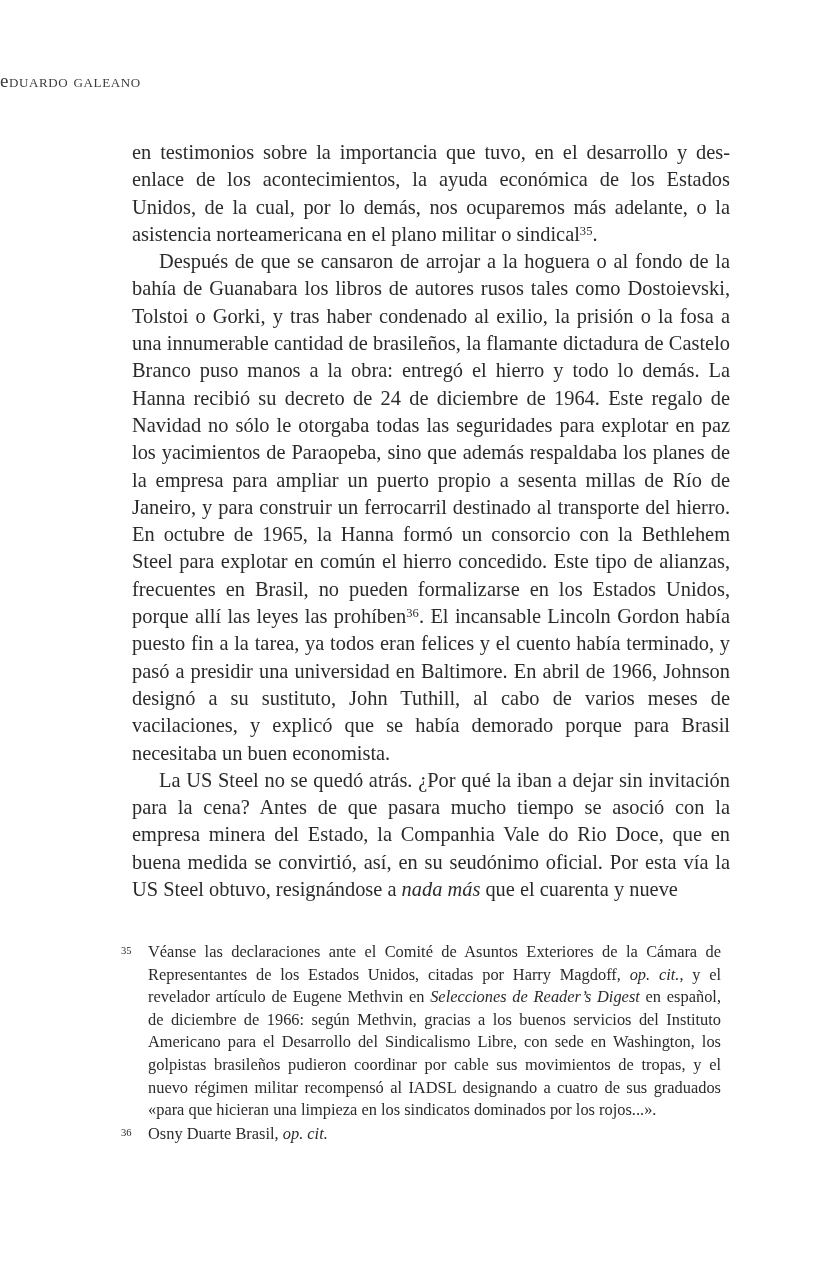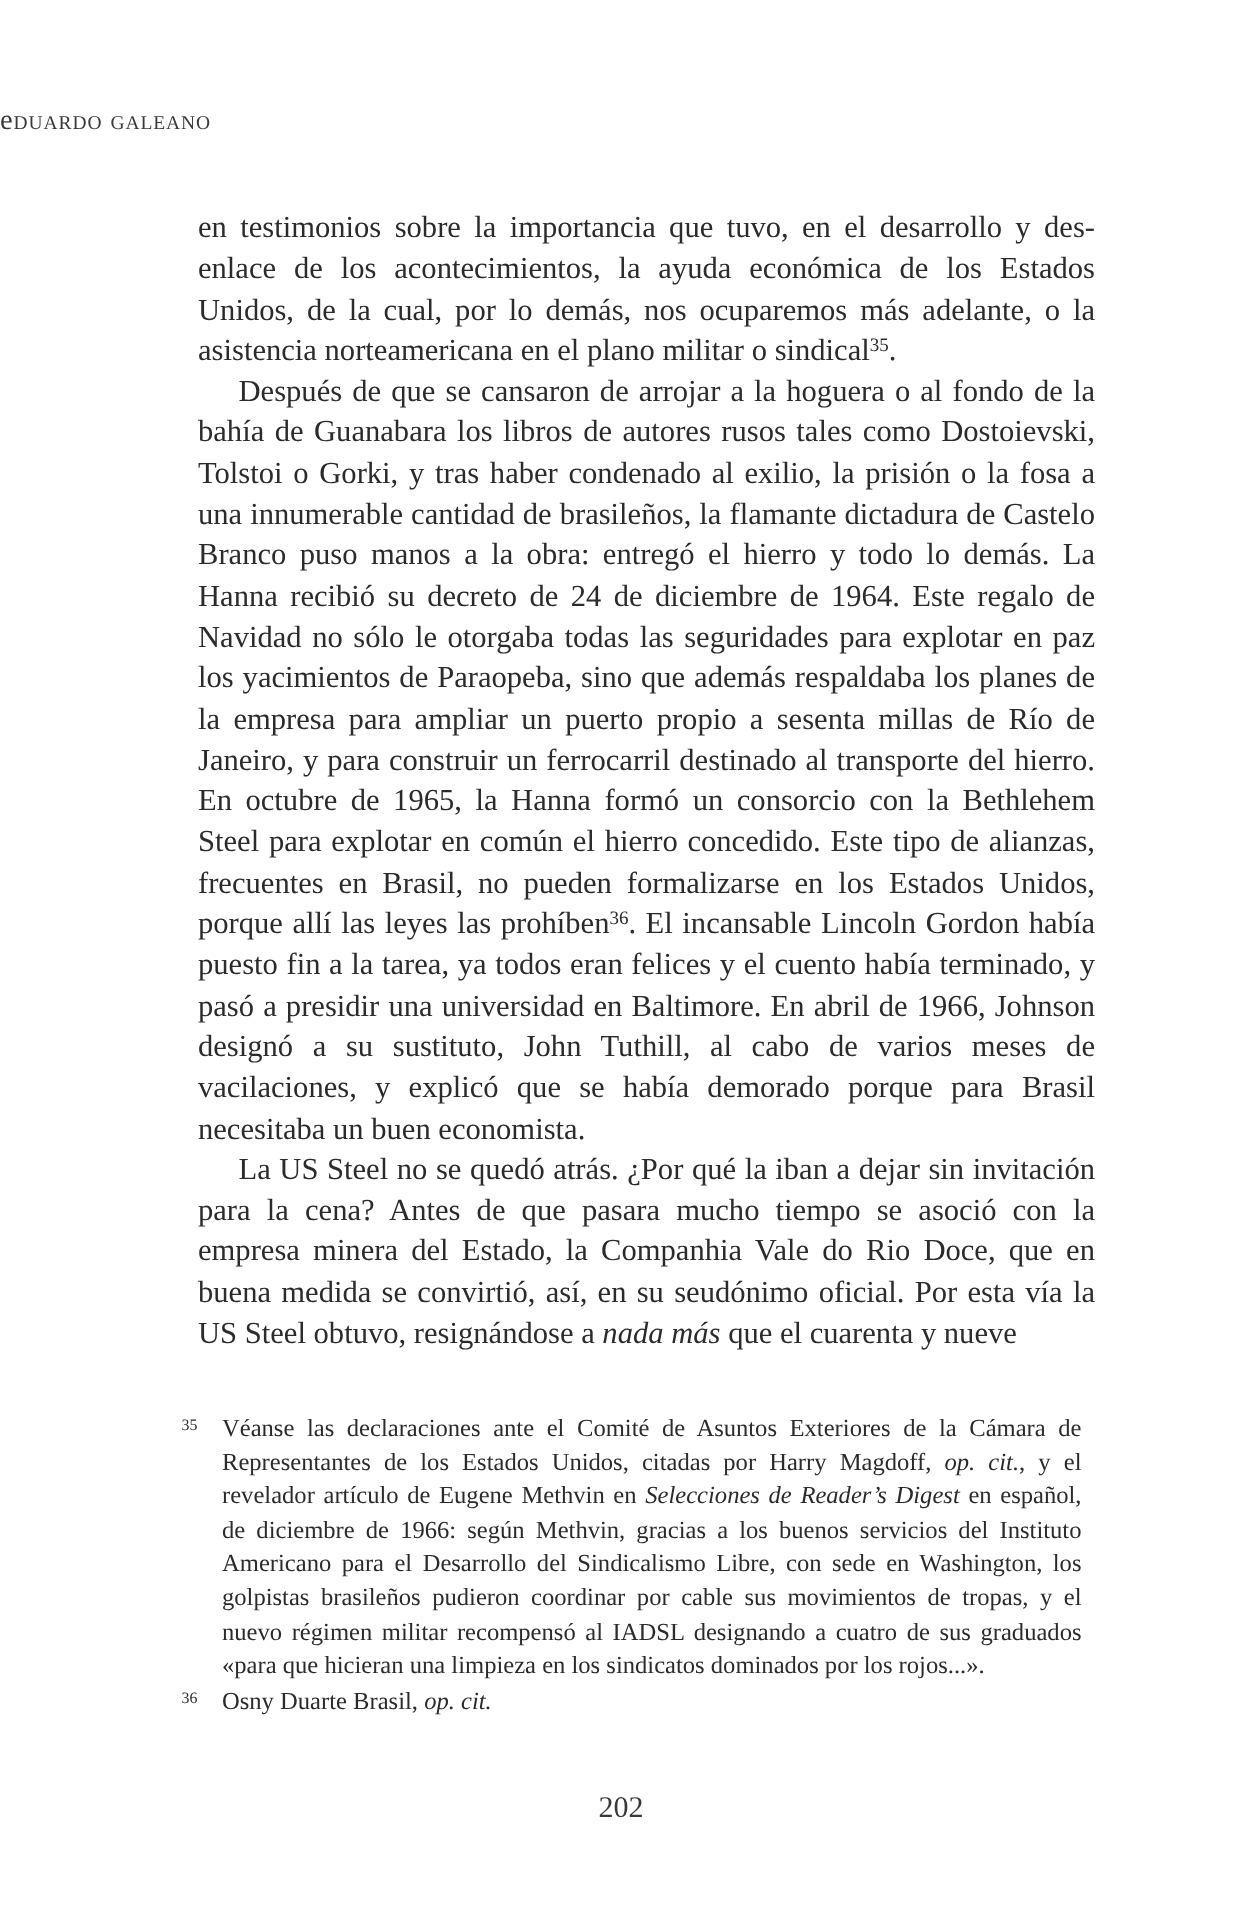--- a/index.html
+++ b/index.html
@@ -122,15 +122,14 @@
     <div class="footnote">
       <span class="fn-num">35</span>
       <span class="fn-text"><span>Véanse las declaraciones ante el Comité de Asuntos Exteriores de la Cámara de Representantes de los Estados Unidos, citadas por Harry Magdoff, </span><i>op. cit.</i><span>, y el revelador artículo de Eugene Methvin en </span><i>Selecciones de Reader’s Digest</i><span> en español, de diciembre de 1966: según Methvin, gracias a los buenos servicios del Instituto Americano para el Desarrollo del Sindicalismo Libre, con sede en Washington, los golpistas brasileños pudieron coordinar por cable sus movimientos de tropas, y el nuevo régimen militar recompensó al IADSL designando a cuatro de sus graduados «para que hicieran una limpieza en los sindicatos dominados por los rojos...».</span></span>
     </div>
     <div class="footnote">
       <span class="fn-num">36</span>
       <span class="fn-text"><span>Osny Duarte Brasil, </span><i>op. cit.</i></span>
     </div>
   </div>
 
-  <div class="folio">202</div>
 
 </div>
 
 </body></html>

